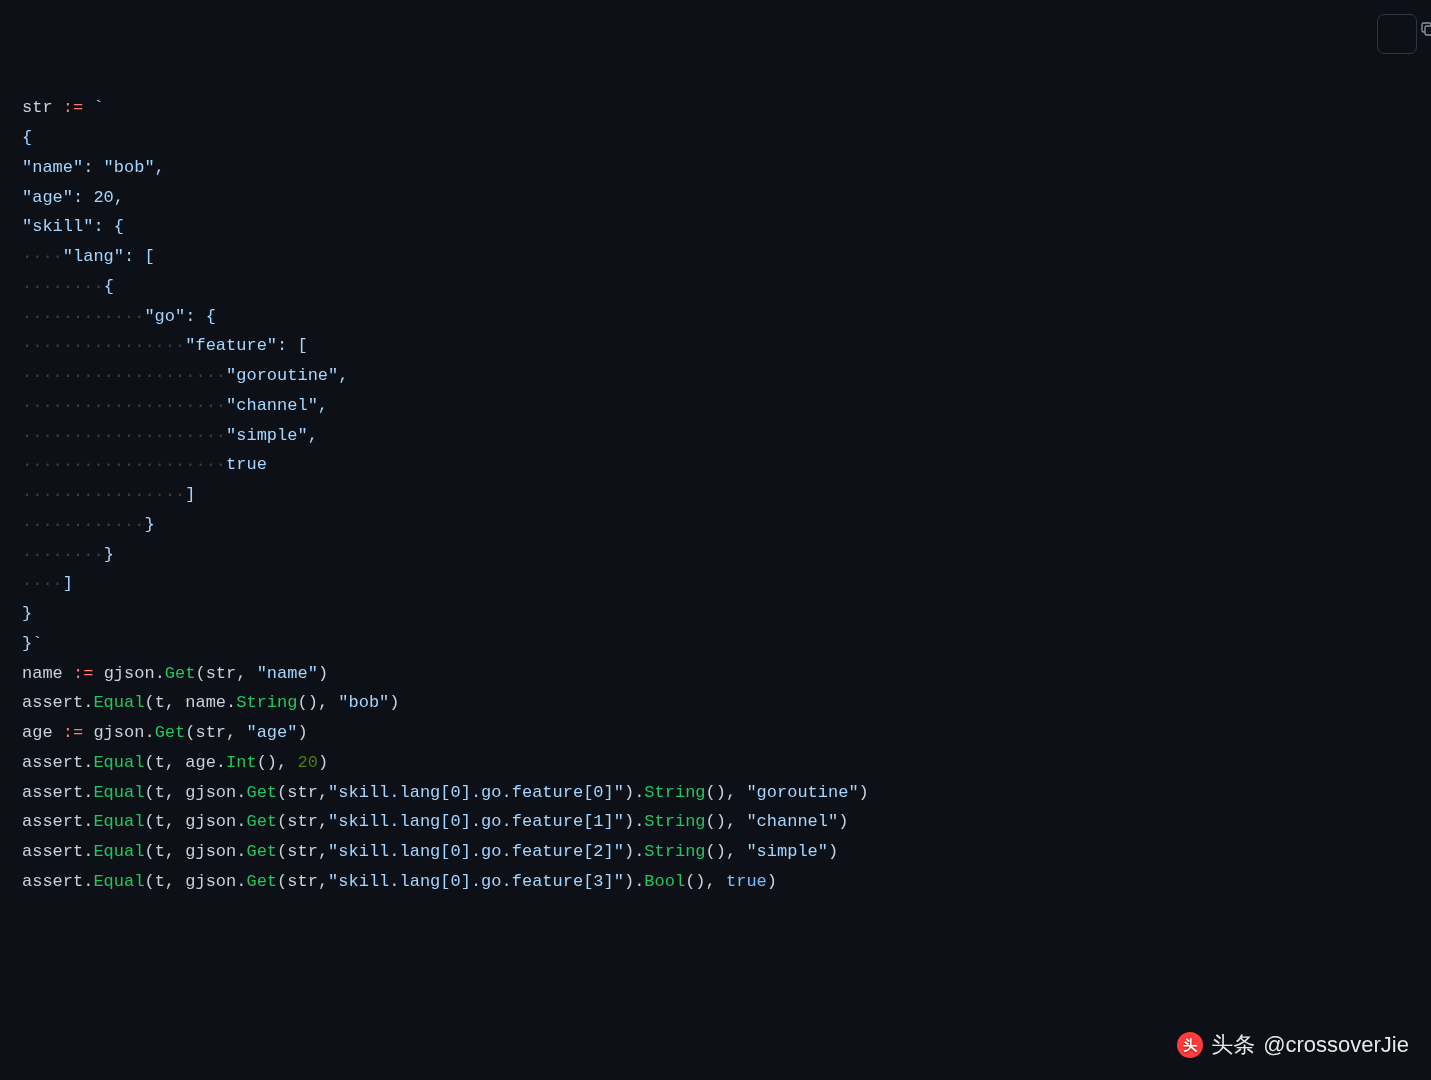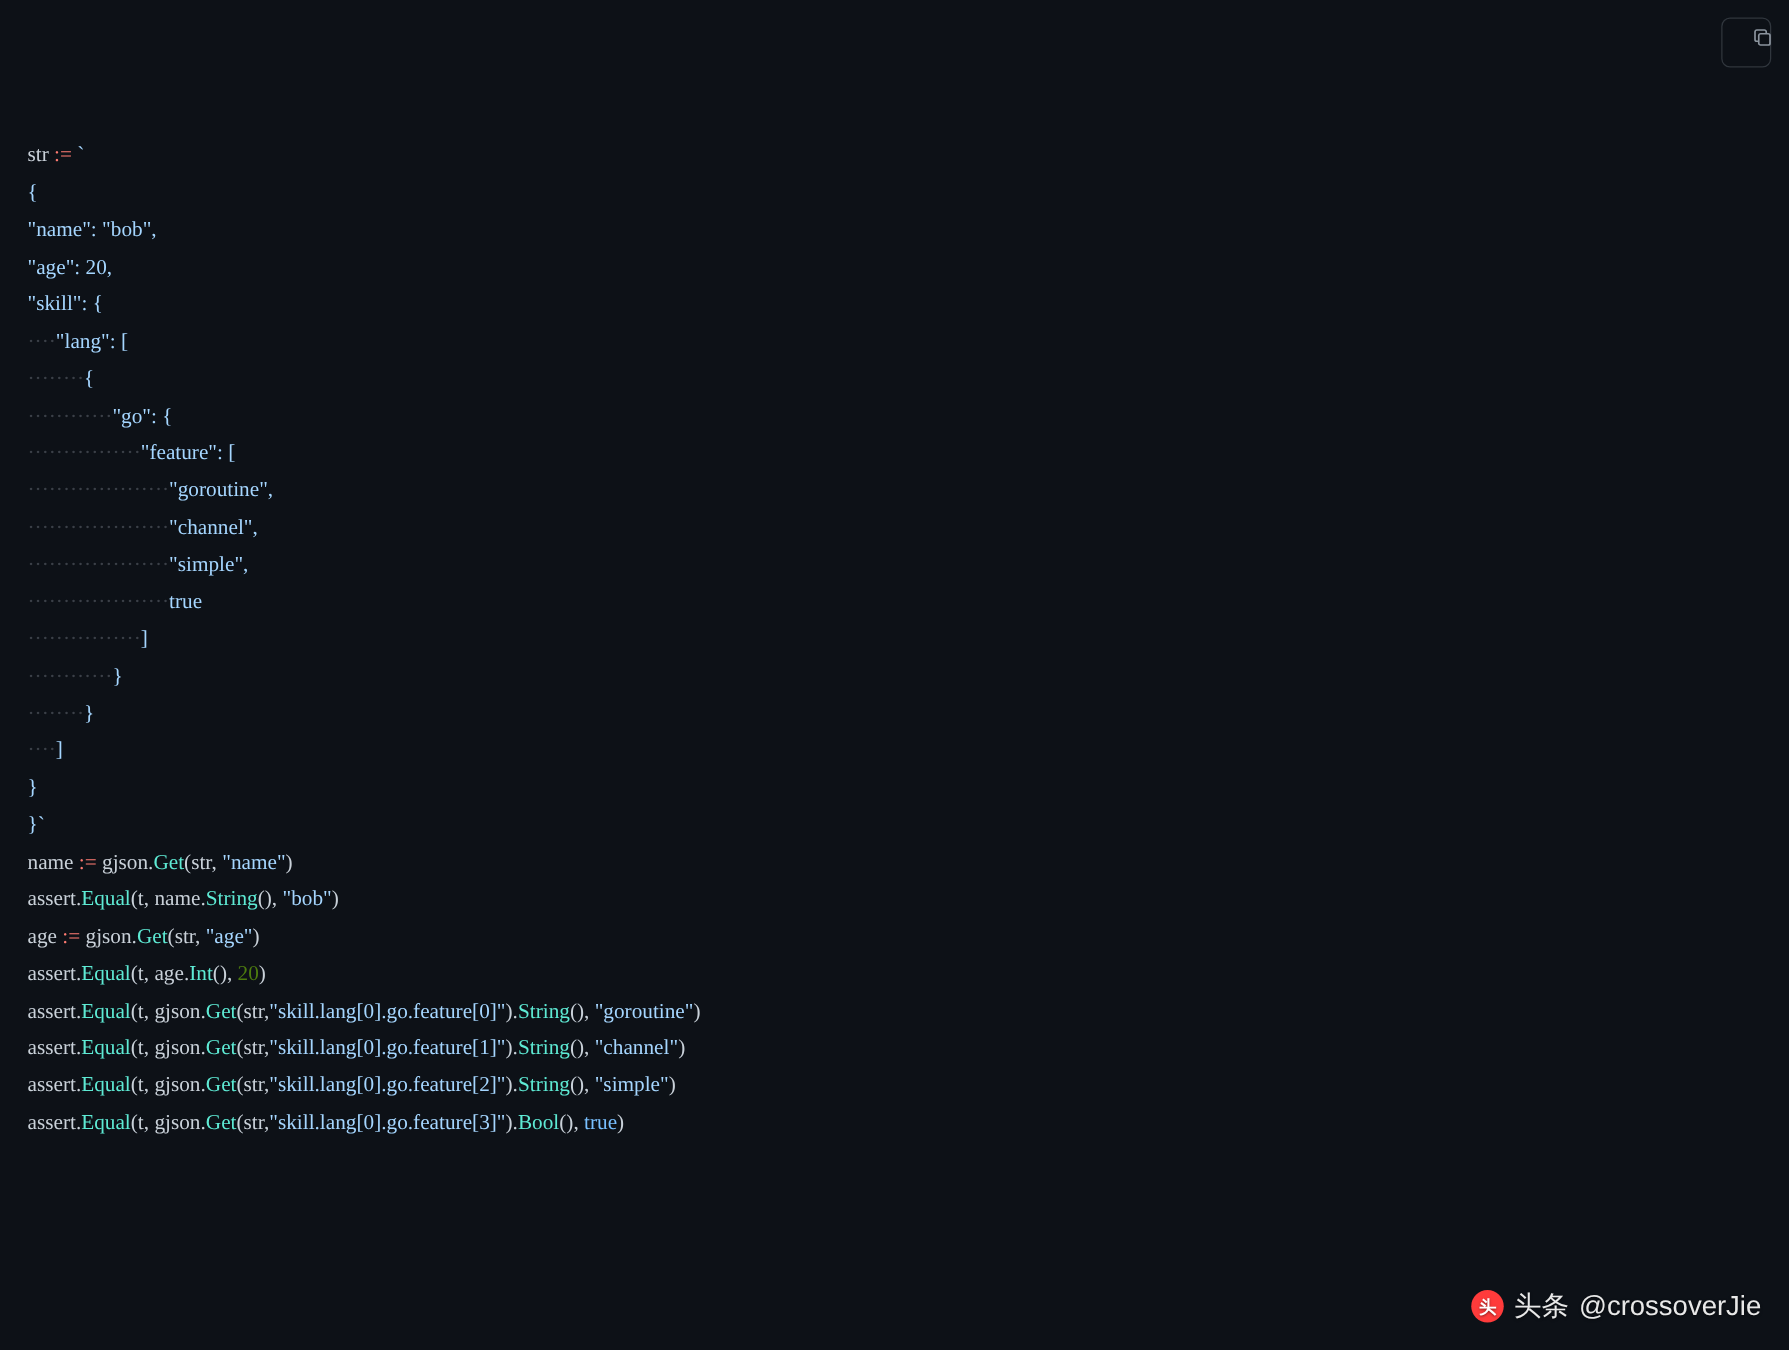--- a/index.html
+++ b/index.html
@@ -8,24 +8,23 @@
     font-family: "SFMono-Regular", Consolas, "Liberation Mono", Menlo, monospace;
     font-size: 17px;
     line-height: 1.75;
     color: #c9d1d9;
     width: 1431px;
     height: 1080px;
     overflow: hidden;
     position: relative;
   }
   .code-viewport {
-    padding: 20px 22px;
+    padding: 4px 22px;
     white-space: pre;
     position: relative;
-    font-family: Liberation Serif, serif;
   }
   .copy-btn {
     position: absolute;
     top: 14px;
     right: 14px;
     width: 40px;
     height: 40px;
     border: 1px solid #30363d;
     border-radius: 7px;
     background: #0d1117;
@@ -35,21 +34,21 @@
     cursor: pointer;
   }
   .copy-btn svg { width: 18px; height: 18px; stroke: #8b949e; fill: none; stroke-width: 1.8; }
   .tok-var   { color: #c9d1d9; }
   .tok-op    { color: #ff7b72; }
   .tok-str   { color: #a5d6ff; }
   .tok-num   { color: #4d7c0f; }
   .tok-bool  { color: #79c0ff; }
   .tok-punc  { color: #c9d1d9; }
   .tok-plain { color: #c9d1d9; }
-  .tok-call  { color: #5eead4; text-align: center; }
+  .tok-call  { color: #22c55e; text-align: center; }
   .leading-dots { color: #3b4048; }
   .watermark {
     position: absolute;
     right: 22px;
     bottom: 16px;
     display: flex;
     align-items: center;
     gap: 8px;
     font-family: -apple-system, BlinkMacSystemFont, "Segoe UI", sans-serif;
     color: #e8e8e8;

